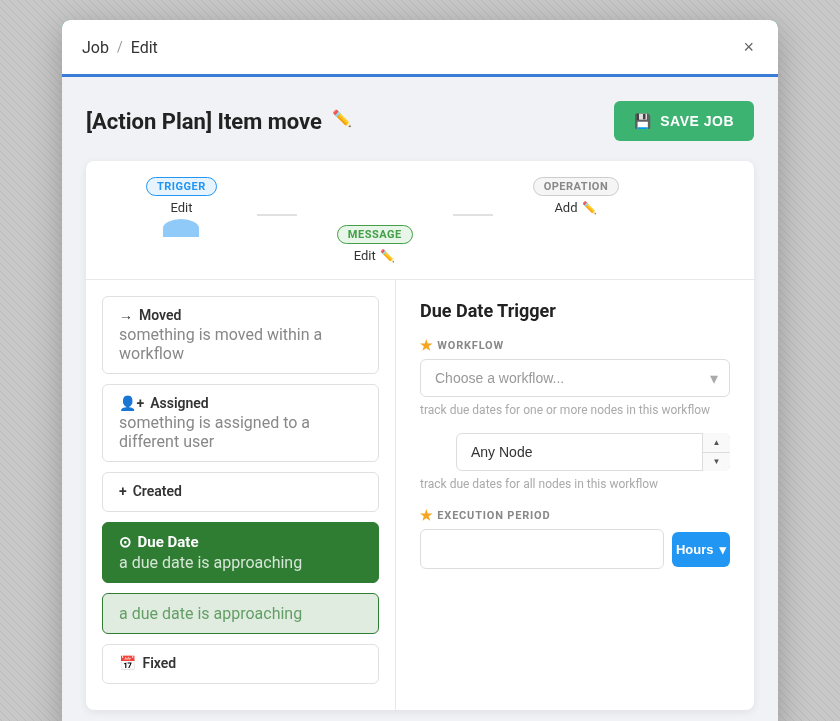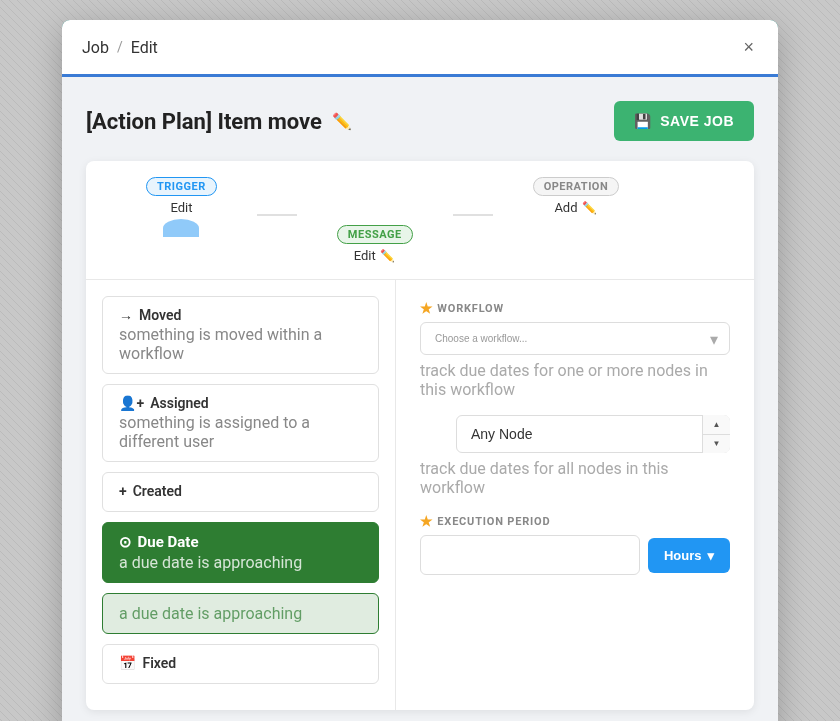--- a/index.html
+++ b/index.html
@@ -54,21 +54,21 @@
       padding: 24px;
     }
     .modal-title-row {
       display: flex;
       align-items: center;
       justify-content: space-between;
       margin-bottom: 20px;
     }
     .modal-title {
       display: flex;
-      align-items: center;
+      align-items: flex-start;
       gap: 10px;
       font-size: 22px;
       font-weight: 700;
       color: #222;
     }
     .edit-pencil-icon {
       color: #aaa;
       font-size: 16px;
       cursor: pointer;
     }
@@ -227,36 +227,36 @@
     }
     .select-wrapper {
       position: relative;
       margin-bottom: 6px;
     }
     .select-input {
       width: 100%;
       padding: 10px 14px;
       border: 1px solid #ddd;
       border-radius: 6px;
-      font-size: 10px;
+      font-size: 14px;
       color: #999;
       appearance: none;
       background: white;
       cursor: pointer;
     }
     .select-arrow {
       position: absolute;
       right: 12px;
       top: 50%;
       transform: translateY(-50%);
       color: #aaa;
       pointer-events: none;
     }
     .field-hint {
-      font-size: 16px;
+      font-size: 12px;
       color: #aaa;
       margin-bottom: 16px;
     }
     .select-with-spinner {
       position: relative;
     }
     .select-with-spinner select {
       width: 100%;
       padding: 10px 14px;
       border: 1px solid #ddd;
@@ -292,21 +292,21 @@
     .execution-period-row {
       display: flex;
       align-items: center;
       gap: 8px;
     }
     .hours-btn {
       background: #2196F3;
       color: white;
       border: none;
       border-radius: 6px;
-      padding: 10px 16px;
+      padding: 10px 4px;
       font-size: 13px;
       font-weight: 600;
       cursor: pointer;
       display: flex;
       align-items: center;
       gap: 6px;
       white-space: nowrap;
     }
     .tab-trigger-circle {
       width: 36px;
@@ -419,20 +419,21 @@
           <div class="trigger-item">
             <div class="trigger-item-title">
               <span>📅</span>
               <span>Fixed</span>
             </div>
           </div>
 
         </div>
 
         <div class="right-panel">
+          <div class="panel-title">Due Date Trigger</div>
 
           <div class="field-label">
             <span class="required-star">★</span>
             <span>WORKFLOW</span>
           </div>
           <div class="select-wrapper">
             <select class="select-input">
               <option value="" textcontent="Choose a workflow...">Choose a workflow...</option>
             </select>
             <span class="select-arrow">▾</span>

